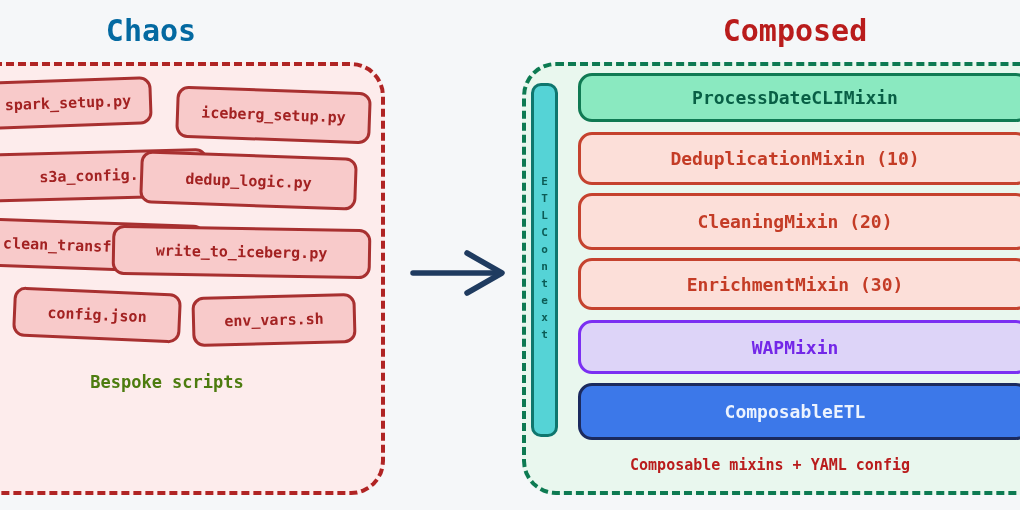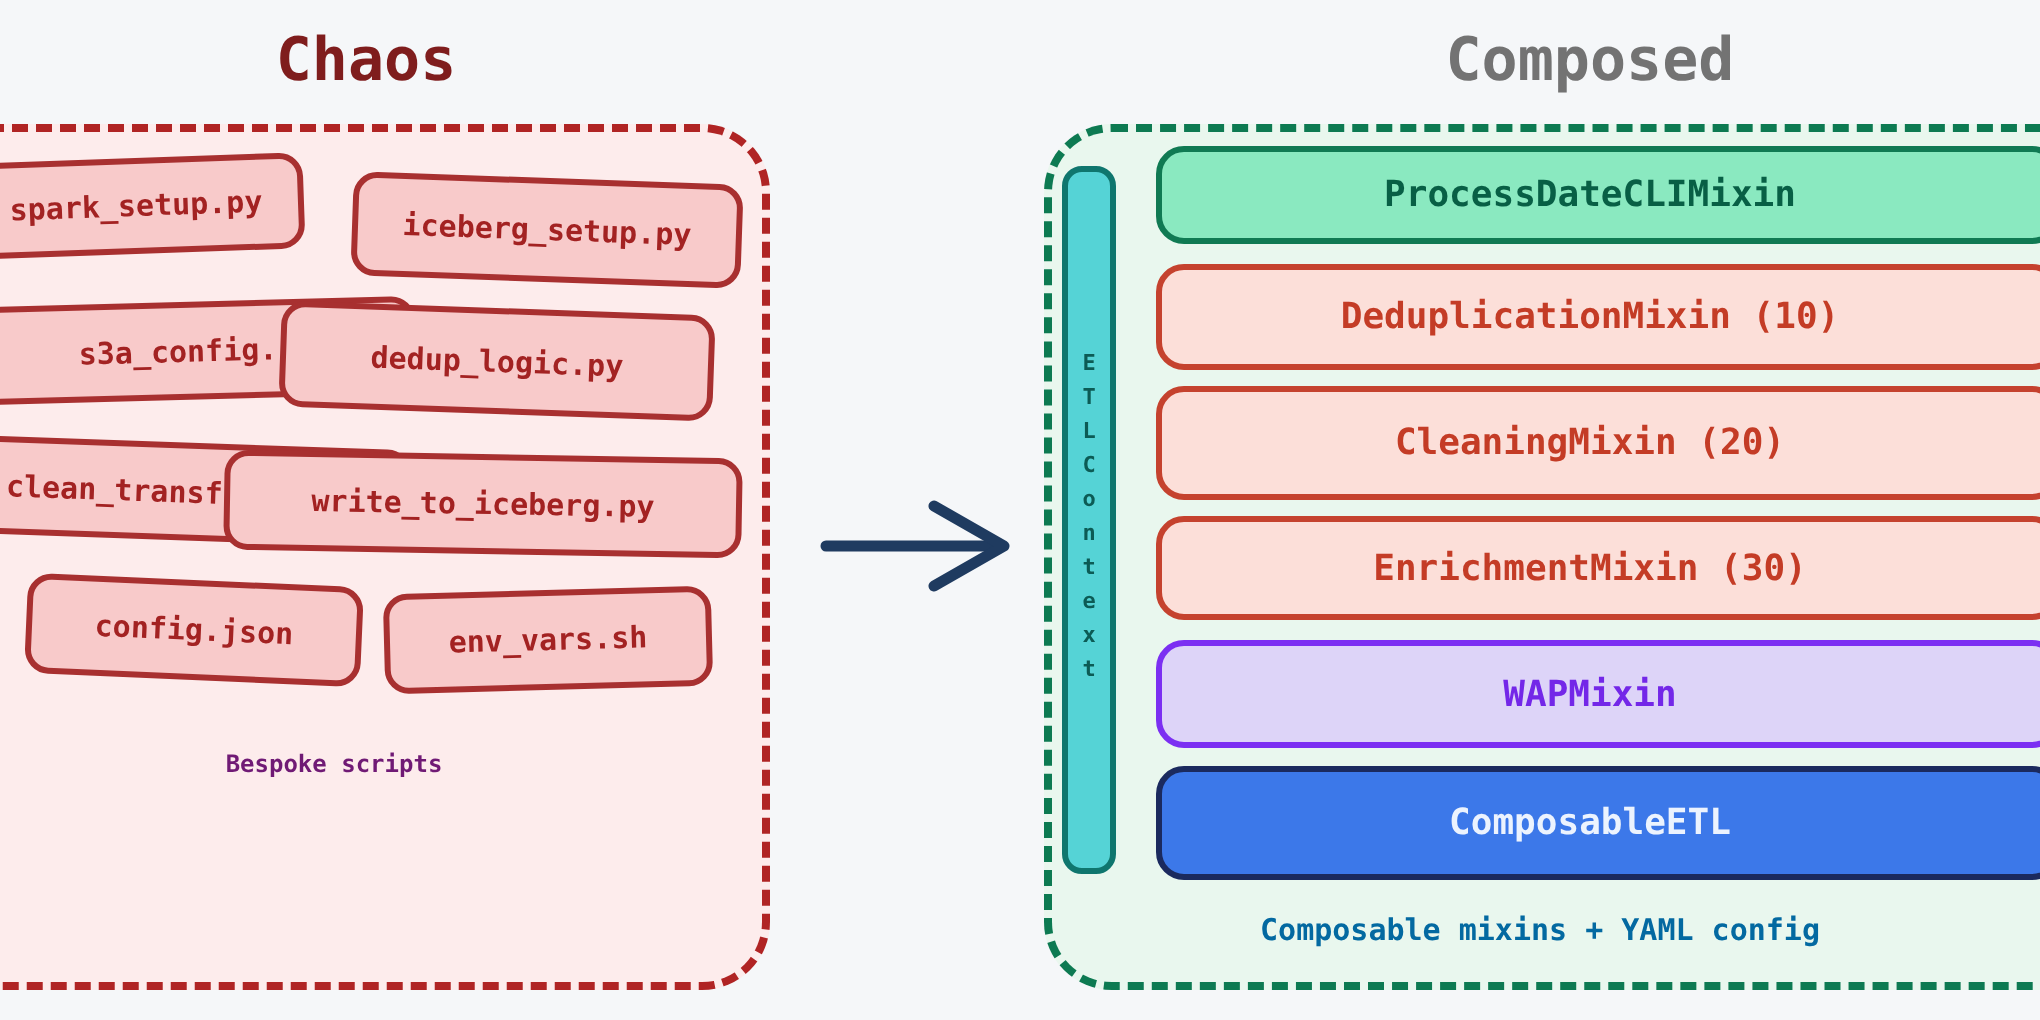--- a/index.html
+++ b/index.html
@@ -7,43 +7,43 @@
   .stage {
     position:relative; width:1020px; height:510px;
     overflow:hidden; background:#f5f7f9;
     font-family:"DejaVu Sans Mono", monospace;
   }
 
   .title {
     position:absolute; top:13px; text-align:center;
     font-size:30px; font-weight:bold; letter-spacing:0;
   }
-  .title-chaos { left:56px; width:254px; color:#7f1d1d; }
-  .title-composed { left:640px; width:310px; color:#737373; }
+  .title-chaos { left:24px; width:254px; color:#0369a1; }
+  .title-composed { left:640px; width:310px; color:#b91c1c; }
 
   .panel { position:absolute; border-radius:34px; }
   .panel-chaos {
     left:-40px; top:62px; width:425px; height:433px;
     background:#fdecec; border:4px dashed #b02424;
   }
   .panel-composed {
     left:522px; top:62px; width:540px; height:433px;
     background:#e9f7ee; border:4px dashed #0d7a52;
   }
 
   .file-card {
     position:absolute; display:flex; align-items:center; justify-content:center;
     background:#f8caca; border:3px solid #a83030; border-radius:12px;
     color:#a32222; font-size:15px; font-weight:bold; white-space:nowrap;
   }
 
   .notes {
     position:absolute; left:20px; top:371px; width:294px;
-    text-align:center; color:#701a75;
-    font-size:12px; line-height:22px; font-weight:bold;
+    text-align:center; color:#4d7c0f;
+    font-size:17px; line-height:22px; font-weight:bold;
   }
 
   .ctx-bar {
     position:absolute; left:531px; top:83px; width:27px; height:354px;
     background:#55d3d6; border:3px solid #0f766e; border-radius:10px;
     display:flex; align-items:center; justify-content:center;
   }
   .ctx-bar span {
     writing-mode:vertical-rl; text-orientation:upright;
     letter-spacing:4px; font-size:11px; font-weight:bold; color:#0c5b55;
@@ -55,21 +55,21 @@
     padding-right:18px; border-radius:14px; border:3px solid;
     font-size:18px; font-weight:bold; white-space:nowrap;
   }
   .layer-green  { background:#8ae9c0; border-color:#107a53; color:#085f45; }
   .layer-red    { background:#fcdfd9; border-color:#c5422e; color:#c43c26; }
   .layer-purple { background:#ddd4f8; border-color:#7b2ff2; color:#7327e8; }
   .layer-blue   { background:#3c78e9; border-color:#1b2a5e; color:#ecf3fe; }
 
   .caption {
     position:absolute; left:560px; top:456px; width:420px;
-    text-align:center; color:#0369a1; font-size:15px; font-weight:bold;
+    text-align:center; color:#b91c1c; font-size:15px; font-weight:bold;
     white-space:nowrap;
   }
 
   .arrow-wrap { position:absolute; left:403px; top:245px; width:112px; height:56px; }
 </style>
 </head>
 <body>
 
 <div class="stage">
 

